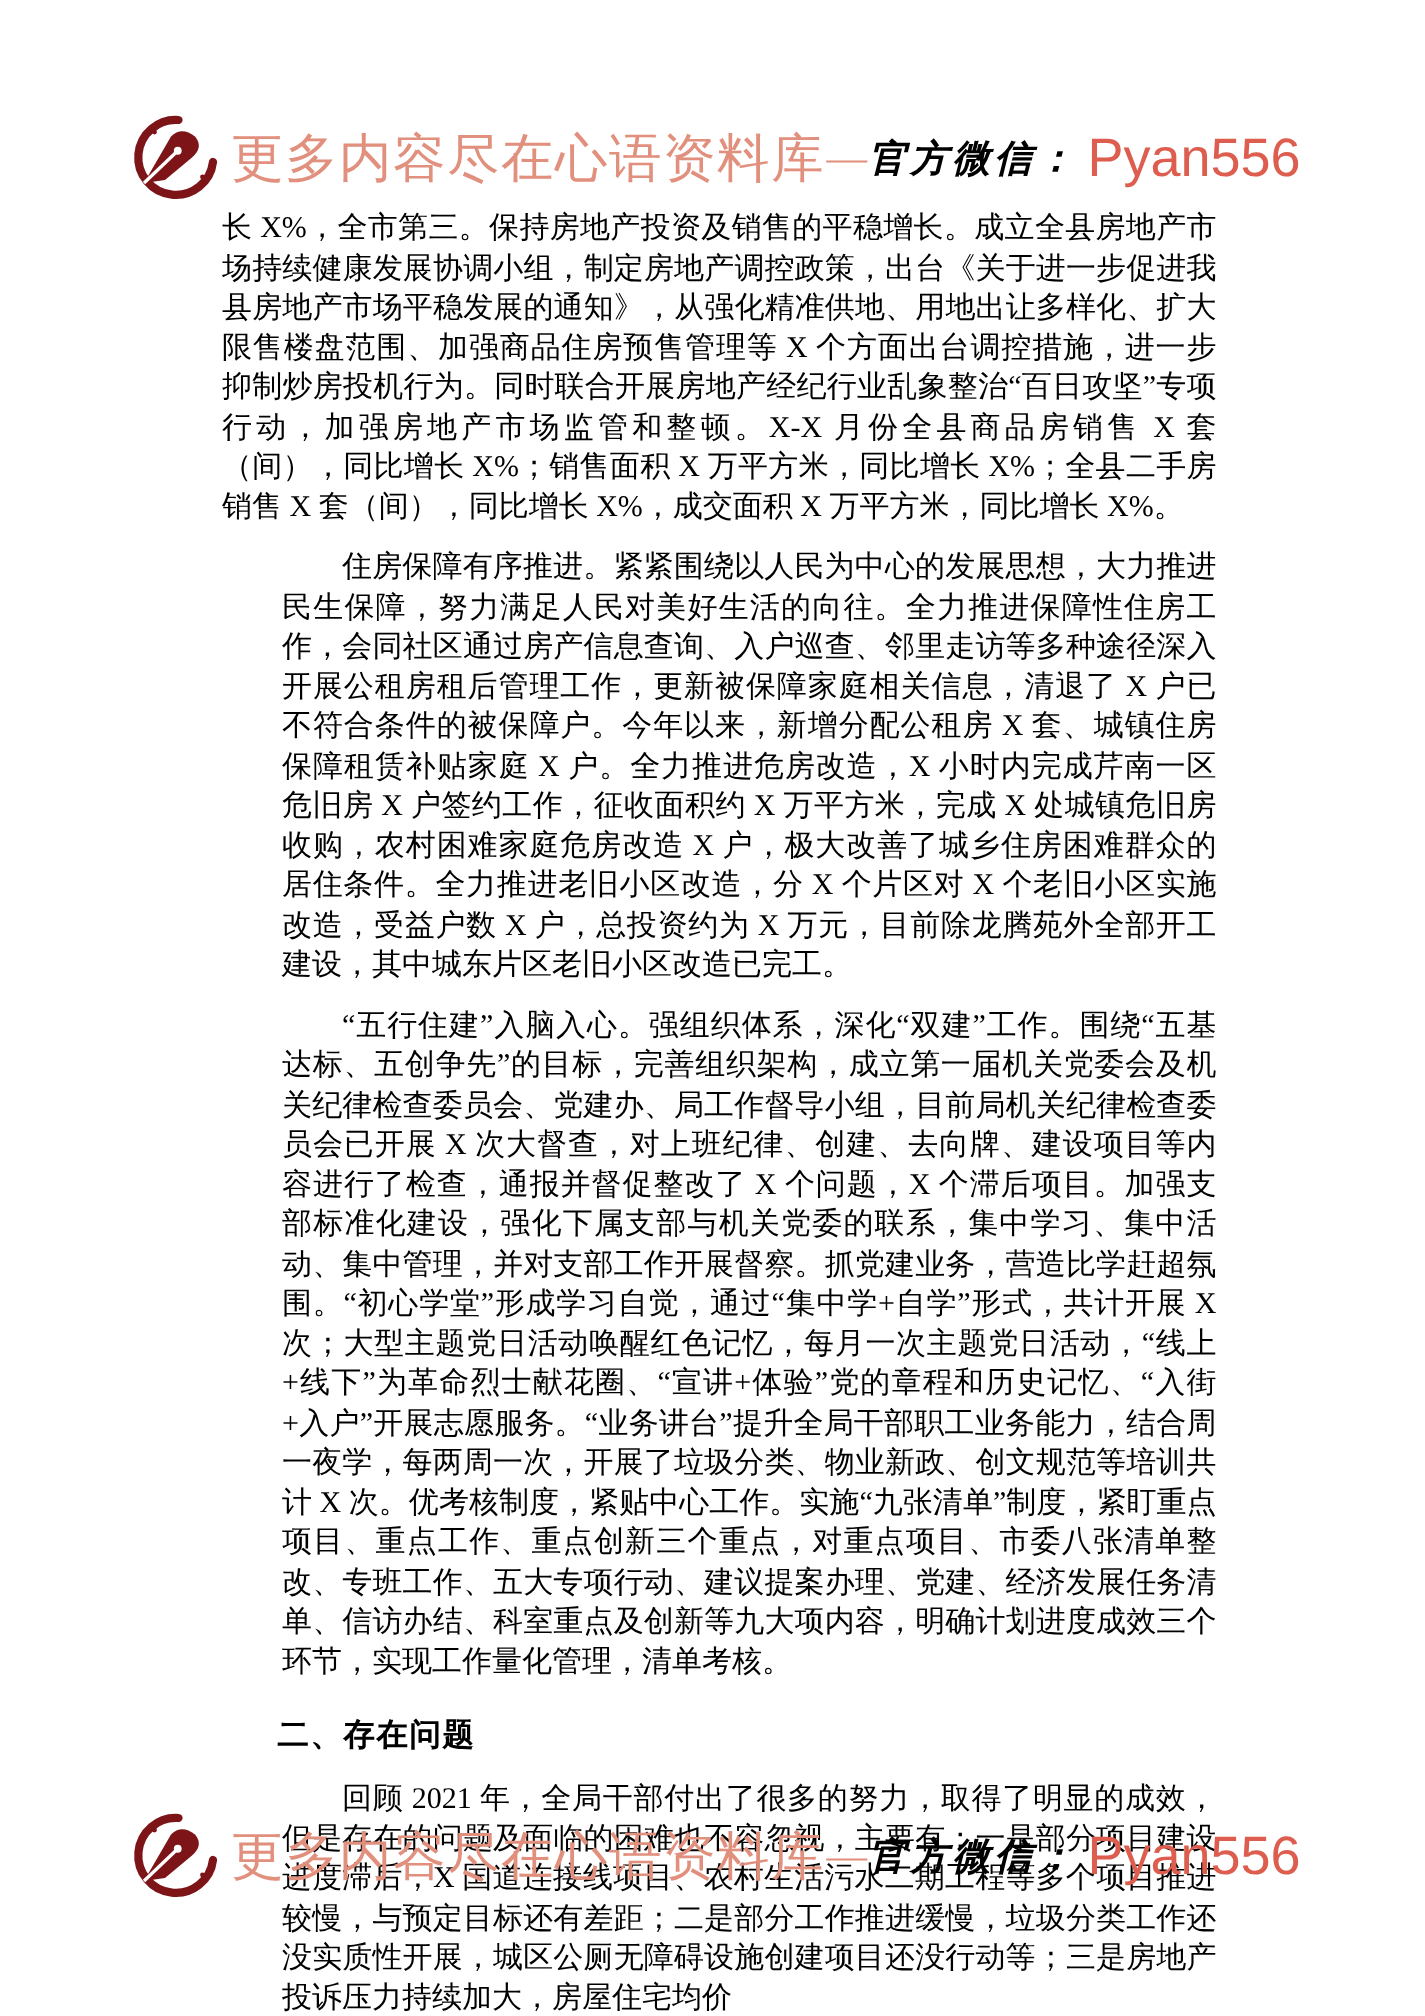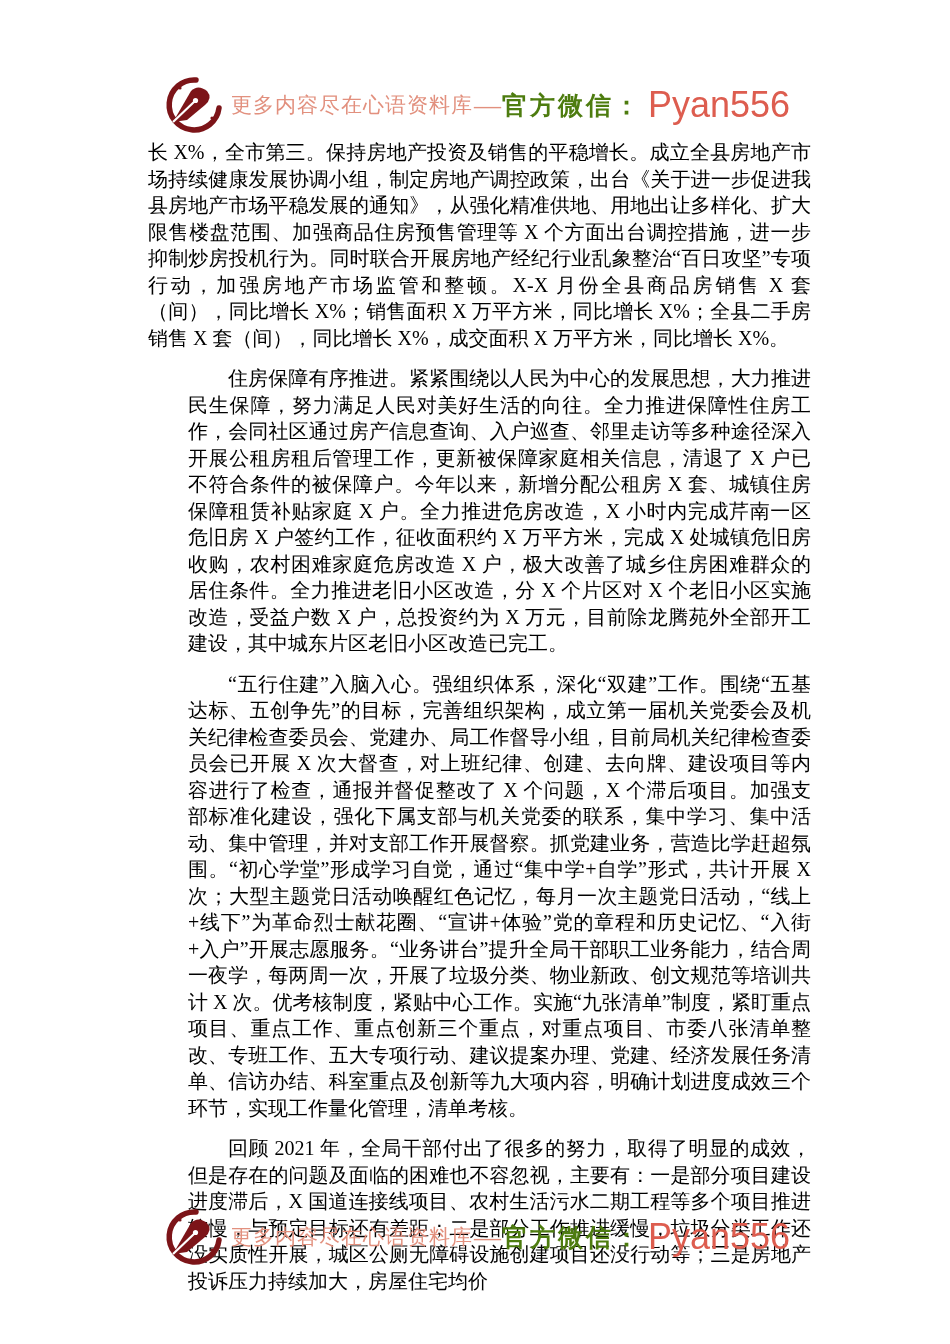--- a/index.html
+++ b/index.html
@@ -19,30 +19,31 @@
     left: 0;
     width: 950px;
     display: flex;
     justify-content: center;
     align-items: center;
   }
   .watermark.top    { top: 76px; }
   .watermark.bottom { top: 1208px; }
   .wm-logo { width: 64px; height: 58px; margin-right: 7px; flex: 0 0 auto; }
   .wm-brand {
-    font-size: 21px;
+    font-size: 35px;
     letter-spacing: 1px;
     color: #e2907e;
     font-weight: 400;
     white-space: nowrap;
   }
   .wm-dash { font-size: 27px; color: #e2907e; margin: 0 1px; }
   .wm-label {
     font-size: 25px;
-    color: #4d7c0f;
+    color: #000000;
+    font-style: italic;
     font-weight: 700;
     letter-spacing: 3px;
     white-space: nowrap;
   }
   .wm-id {
     font-family: "Liberation Sans", "DejaVu Sans", sans-serif;
     font-size: 36px;
     color: #dd5d4f;
     margin-left: 6px;
     white-space: nowrap;
@@ -90,20 +91,21 @@
     <span class="wm-brand">更多内容尽在心语资料库</span>
       <span class="wm-dash">—</span>
       <span class="wm-label">官方微信：</span>
       <span class="wm-id">Pyan556</span>
   </div>
 
   <div class="content">
     <p>长 X%，全市第三。保持房地产投资及销售的平稳增长。成立全县房地产市场持续健康发展协调小组，制定房地产调控政策，出台《关于进一步促进我县房地产市场平稳发展的通知》，从强化精准供地、用地出让多样化、扩大限售楼盘范围、加强商品住房预售管理等 X 个方面出台调控措施，进一步抑制炒房投机行为。同时联合开展房地产经纪行业乱象整治“百日攻坚”专项行动，加强房地产市场监管和整顿。X-X 月份全县商品房销售 X 套（间），同比增长 X%；销售面积 X 万平方米，同比增长 X%；全县二手房销售 X 套（间），同比增长 X%，成交面积 X 万平方米，同比增长 X%。</p>
     <p class="indent">住房保障有序推进。紧紧围绕以人民为中心的发展思想，大力推进民生保障，努力满足人民对美好生活的向往。全力推进保障性住房工作，会同社区通过房产信息查询、入户巡查、邻里走访等多种途径深入开展公租房租后管理工作，更新被保障家庭相关信息，清退了 X 户已不符合条件的被保障户。今年以来，新增分配公租房 X 套、城镇住房保障租赁补贴家庭 X 户。全力推进危房改造，X 小时内完成芹南一区危旧房 X 户签约工作，征收面积约 X 万平方米，完成 X 处城镇危旧房收购，农村困难家庭危房改造 X 户，极大改善了城乡住房困难群众的居住条件。全力推进老旧小区改造，分 X 个片区对 X 个老旧小区实施改造，受益户数 X 户，总投资约为 X 万元，目前除龙腾苑外全部开工建设，其中城东片区老旧小区改造已完工。</p>
     <p class="indent">“五行住建”入脑入心。强组织体系，深化“双建”工作。围绕“五基达标、五创争先”的目标，完善组织架构，成立第一届机关党委会及机关纪律检查委员会、党建办、局工作督导小组，目前局机关纪律检查委员会已开展 X 次大督查，对上班纪律、创建、去向牌、建设项目等内容进行了检查，通报并督促整改了 X 个问题，X 个滞后项目。加强支部标准化建设，强化下属支部与机关党委的联系，集中学习、集中活动、集中管理，并对支部工作开展督察。抓党建业务，营造比学赶超氛围。“初心学堂”形成学习自觉，通过“集中学+自学”形式，共计开展 X 次；大型主题党日活动唤醒红色记忆，每月一次主题党日活动，“线上+线下”为革命烈士献花圈、“宣讲+体验”党的章程和历史记忆、“入街+入户”开展志愿服务。“业务讲台”提升全局干部职工业务能力，结合周一夜学，每两周一次，开展了垃圾分类、物业新政、创文规范等培训共计 X 次。优考核制度，紧贴中心工作。实施“九张清单”制度，紧盯重点项目、重点工作、重点创新三个重点，对重点项目、市委八张清单整改、专班工作、五大专项行动、建议提案办理、党建、经济发展任务清单、信访办结、科室重点及创新等九大项内容，明确计划进度成效三个环节，实现工作量化管理，清单考核。</p>
+    <h2>二、存在问题</h2>
     <p class="indent">回顾 2021 年，全局干部付出了很多的努力，取得了明显的成效，但是存在的问题及面临的困难也不容忽视，主要有：一是部分项目建设进度滞后，X 国道连接线项目、农村生活污水二期工程等多个项目推进较慢，与预定目标还有差距；二是部分工作推进缓慢，垃圾分类工作还没实质性开展，城区公厕无障碍设施创建项目还没行动等；三是房地产投诉压力持续加大，房屋住宅均价</p>
   </div>
 
   <div class="watermark bottom">
     <svg class="wm-logo" viewBox="0 0 64 58" aria-hidden="true">
       <path d="M36 4 A 25 25 0 1 0 59 32" fill="none" stroke="#7c1418" stroke-width="5.5" stroke-linecap="round"></path>
       <path d="M13 46 L31 15 Q38 8 47 15 Q53 22 45 29 L27 44 Z" fill="#7c1418"></path>
       <path d="M13 46 L35 25" stroke="#ffffff" stroke-width="2.2" fill="none"></path>
       <circle cx="35.5" cy="24.5" r="2.6" fill="#ffffff"></circle>
       <circle cx="20" cy="12" r="1.6" fill="#7c1418"></circle>

